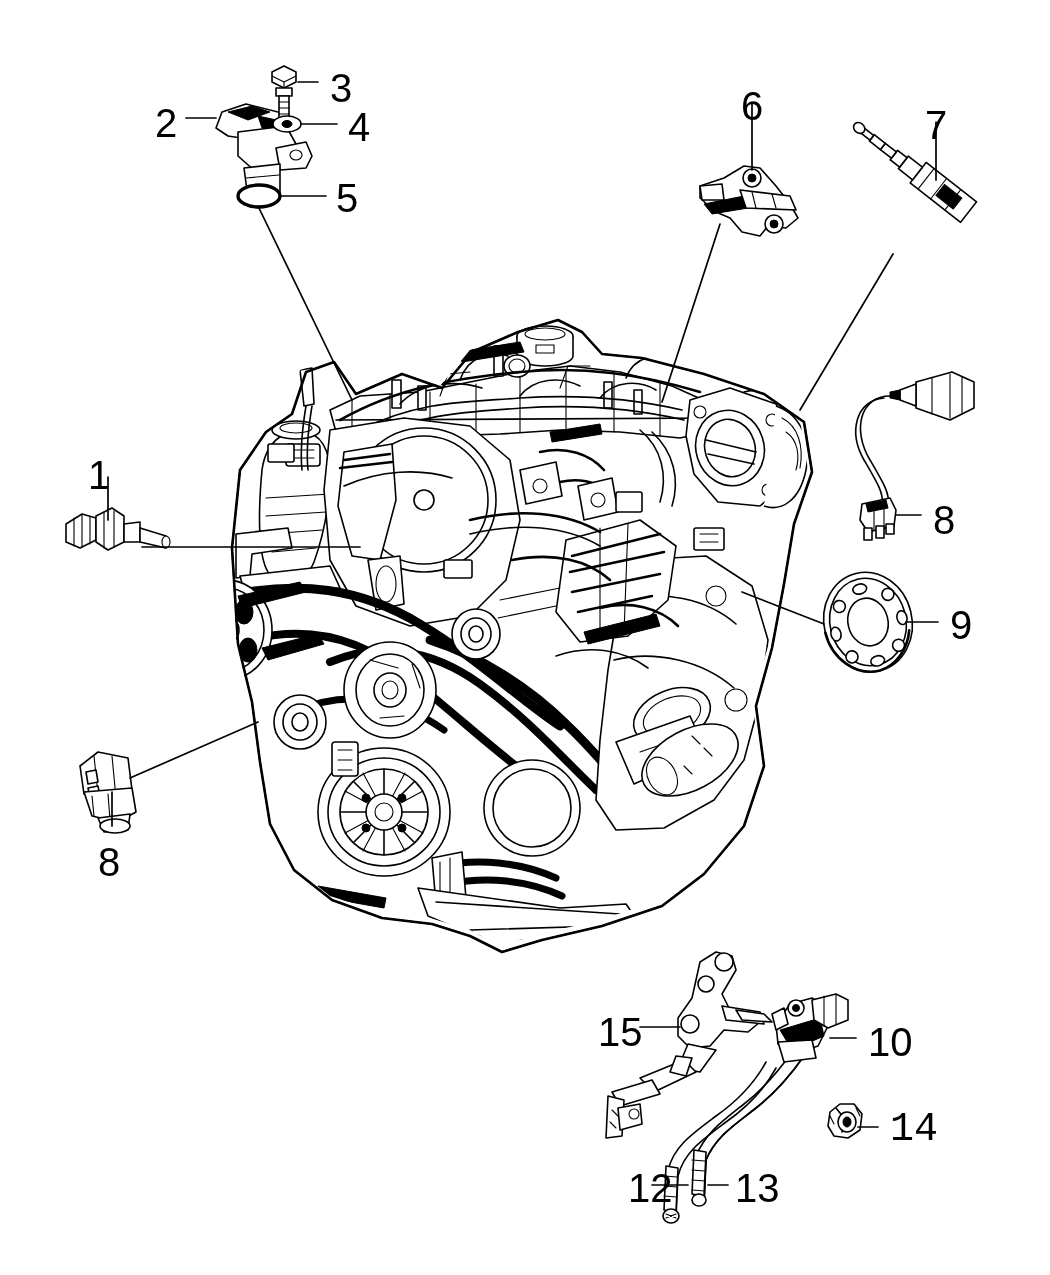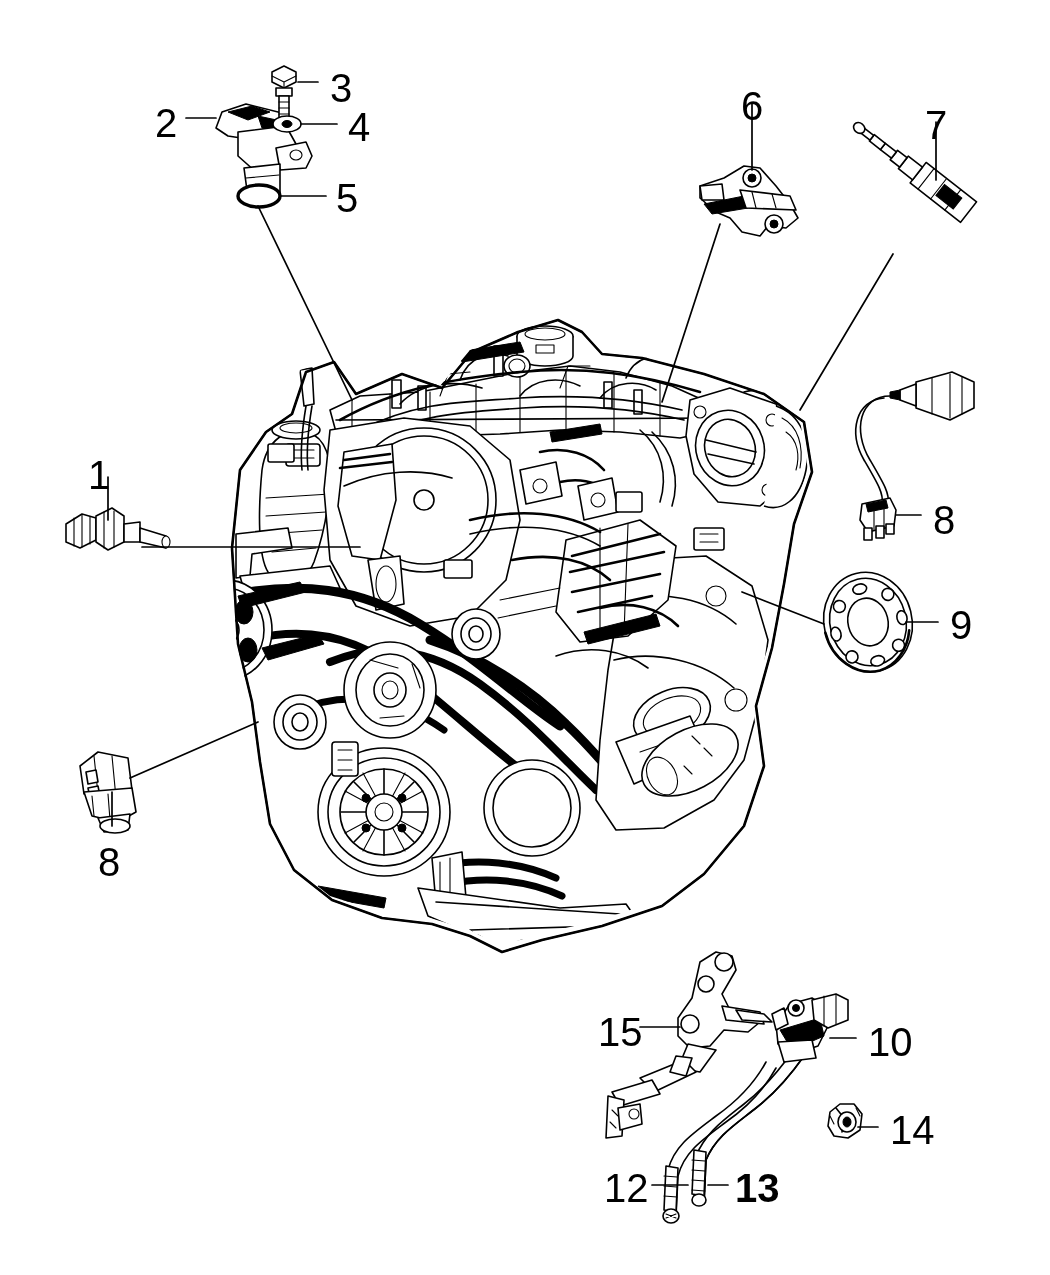--- a/index.html
+++ b/index.html
@@ -523,18 +523,18 @@
   <div class="callout-num" style="left:155px; top:103px;">2</div>
   <div class="callout-num" style="left:330px; top:68px;">3</div>
   <div class="callout-num" style="left:348px; top:107px;">4</div>
   <div class="callout-num" style="left:336px; top:178px;">5</div>
   <div class="callout-num" style="left:741px; top:86px;">6</div>
   <div class="callout-num" style="left:925px; top:105px;">7</div>
   <div class="callout-num" style="left:933px; top:500px;">8</div>
   <div class="callout-num" style="left:950px; top:605px;">9</div>
   <div class="callout-num" style="left:868px; top:1022px;">10</div>
   <div class="callout-num" style="left:598px; top:1012px;">15</div>
-  <div class="callout-num" style="left:604px; top:1168px;">12</div>
-  <div class="callout-num" style="left:735px; top:1168px;font-weight:bold;">13</div>
-  <div class="callout-num" style="left:890px; top:1110px;">14</div>
+  <div class="callout-num" style="left:628px; top:1168px;">12</div>
+  <div class="callout-num" style="left:735px; top:1168px;">13</div>
+  <div class="callout-num" style="left:890px; top:1110px;font-family:Liberation Mono, monospace;">14</div>
   <div class="callout-num" style="left:98px;  top:842px;">8</div>
 
 </div>
 
 </body></html>

